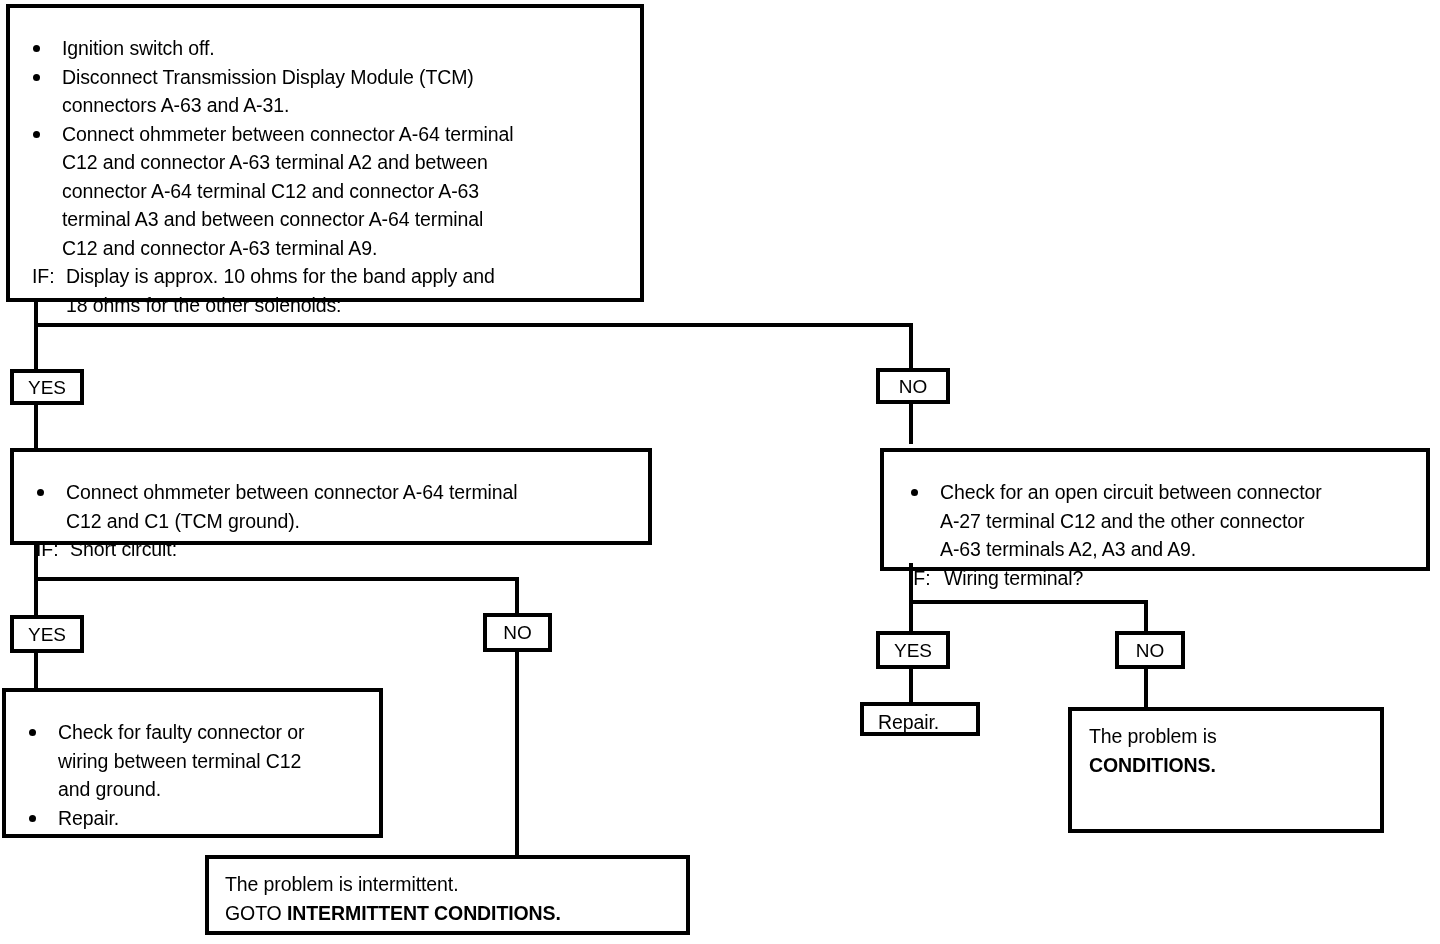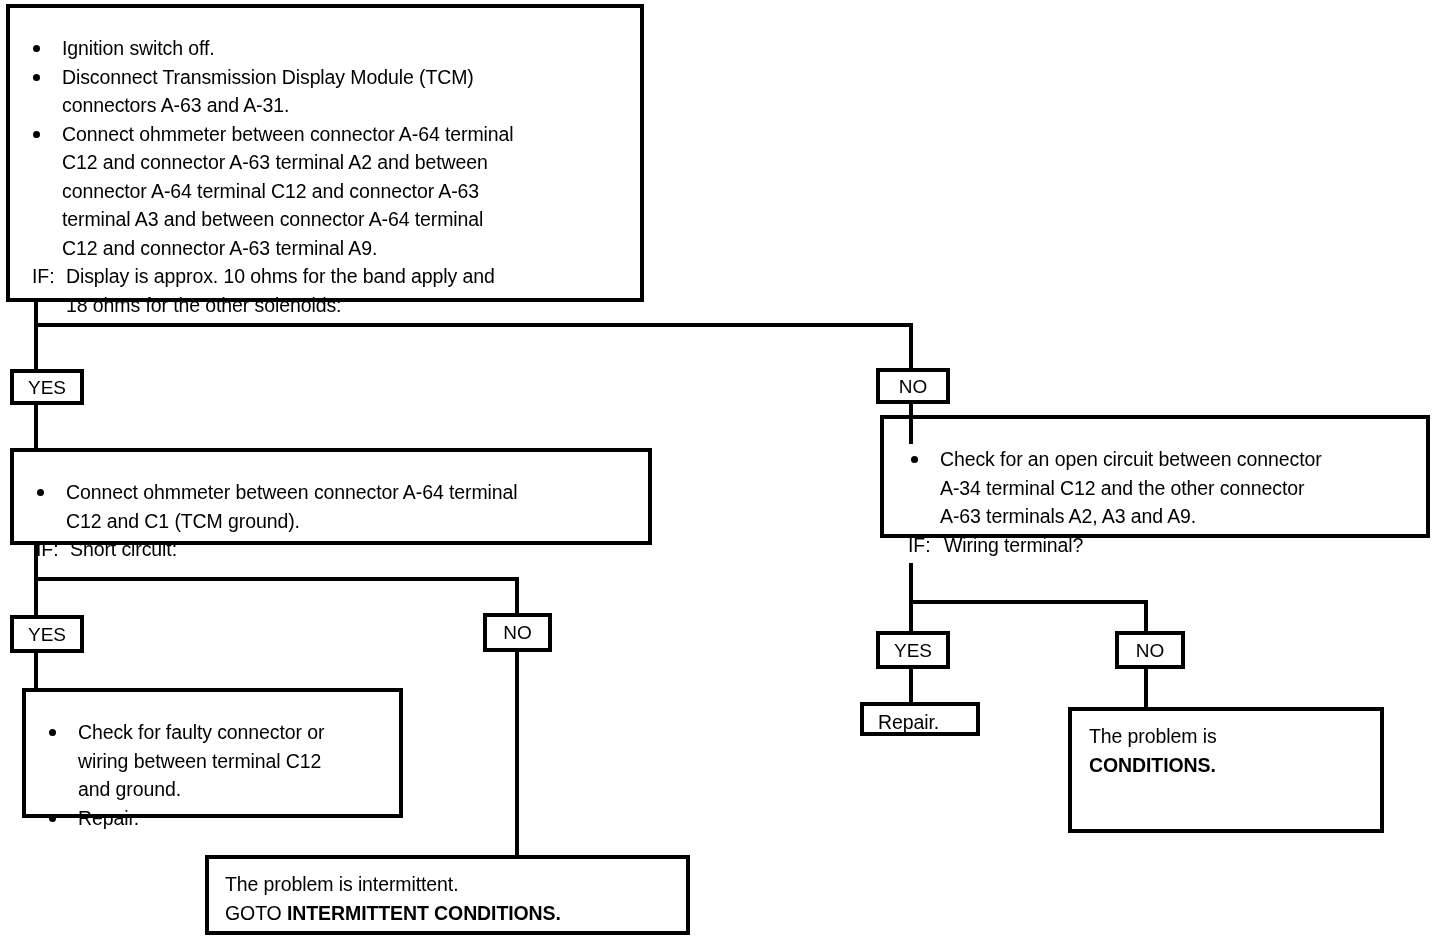--- a/index.html
+++ b/index.html
@@ -141,26 +141,26 @@
         <span>Connect ohmmeter between connector A-64 terminal</span><br>
         <span>C12 and C1 (TCM ground).</span>
       </div>
       <div class="if-row" style="padding-left:42px;">
         <span class="if-label" style="left:8px;">IF:</span>
         <span>Short circuit:</span>
       </div>
     </div>
   </div>
 
-  <div class="box" style="left:880px; top:415px; width:550px; height:123px;">
+  <div class="box" style="left:880px; top:448px; width:550px; height:123px;">
     <div class="inner" style="padding-left:16px;">
       <div class="bullet-row" style="padding-left:40px;">
         <span class="dot" style="left:11px;"></span>
         <span>Check for an open circuit between connector</span><br>
-        <span>A-34 terminal C12 and the other connector</span><br>
+        <span>A-27 terminal C12 and the other connector</span><br>
         <span>A-63 terminals A2, A3 and A9.</span>
       </div>
       <div class="if-row" style="padding-left:44px;">
         <span class="if-label" style="left:8px;">IF:</span>
         <span>Wiring terminal?</span>
       </div>
     </div>
   </div>
 
   <div class="line-v" style="left:34px; top:545px; height:70px;"></div>
@@ -186,21 +186,21 @@
     <span>YES</span>
   </div>
   <div class="chip" style="left:1115px; top:631px; width:70px; height:38px;">
     <span>NO</span>
   </div>
 
   <div class="line-v" style="left:909px; top:669px; height:33px;"></div>
 
   <div class="line-v" style="left:1144px; top:669px; height:38px;"></div>
 
-  <div class="box" style="left:22px; top:688px; width:381px; height:130px;">
+  <div class="box" style="left:2px; top:688px; width:381px; height:150px;">
     <div class="inner">
       <div class="bullet-row">
         <span class="dot"></span>
         <span>Check for faulty connector or</span><br>
         <span>wiring between terminal C12</span><br>
         <span>and ground.</span>
       </div>
       <div class="bullet-row">
         <span class="dot"></span>
         <span>Repair.</span>

